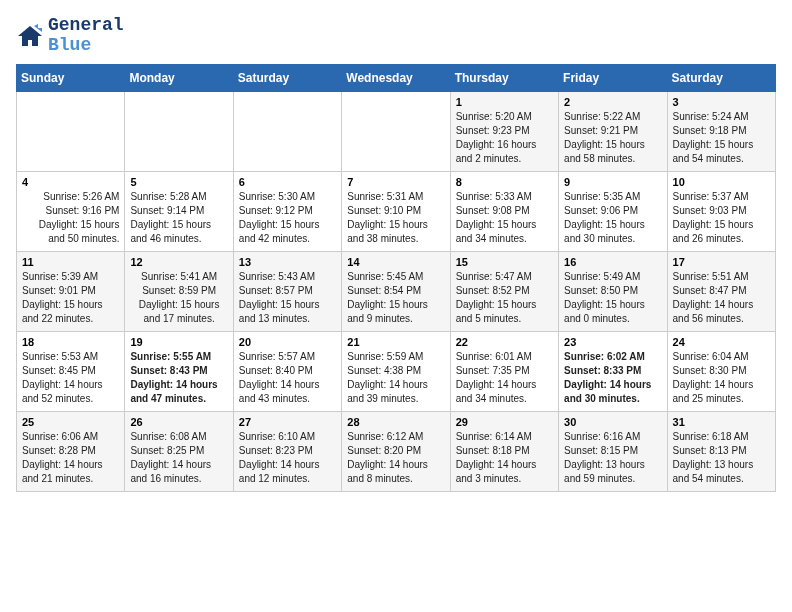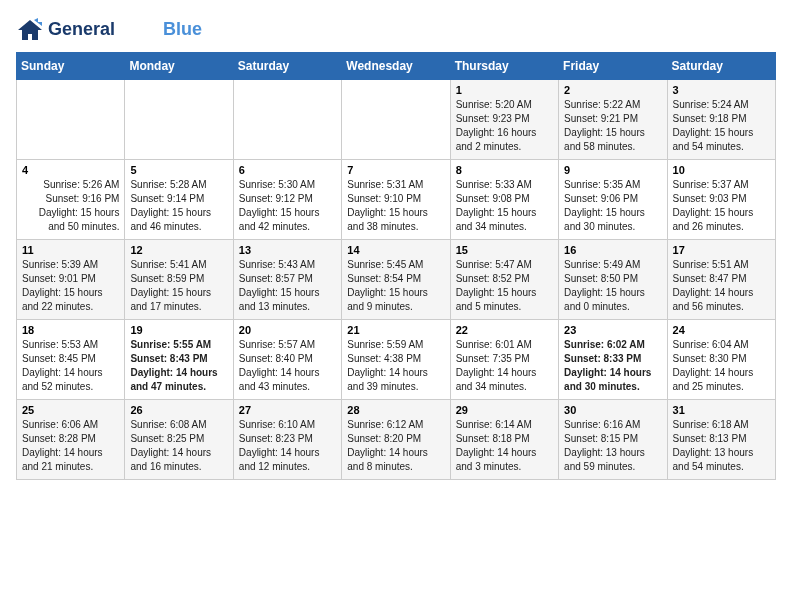--- a/index.html
+++ b/index.html
@@ -82,23 +82,23 @@
 </head>
 <body>
 
 <div class="header-area">
   <div class="logo">
     <svg class="logo-icon" viewBox="0 0 28 28">
       <rect width="28" height="28" fill="white"></rect>
       <polygon points="14,4 26,14 22,14 22,24 16,24 16,18 12,18 12,24 6,24 6,14 2,14" fill="#1a3a6b"></polygon>
       <polygon points="18,4 26,10 26,6 22,6 22,2" fill="#4a90d9"></polygon>
     </svg>
-    <div style="display:flex;flex-direction:row;line-height:1.1;">
+    <div style="display:flex;flex-direction:column;line-height:1.1;font-family:Liberation Mono, monospace;">
       <span style="font-size:18px;font-weight:bold;color:#1a3a6b;">General</span>
-      <span style="font-size:18px;font-weight:bold;color:#4a90d9;margin-left:48px;">Blue</span>
+      <span style="font-size:18px;font-weight:bold;color:#4a90d9;">Blue</span>
     </div>
   </div>
   <div class="title-area">
     <div class="main-title"></div>
     <div class="subtitle"></div>
   </div>
 </div>
 
 <table>
   <thead>
@@ -194,21 +194,21 @@
       <tr>
         <td>
           <span class="day-number">11</span>
           <div class="day-info" style="white-space: pre-line;">Sunrise: 5:39 AM
 Sunset: 9:01 PM
 Daylight: 15 hours
 and 22 minutes.</div>
         </td>
         <td>
           <span class="day-number">12</span>
-          <div class="day-info" style="white-space: pre-line;">Sunrise: 5:41 AM
+          <div class="day-info" style="white-space: pre-line; text-align: center;">Sunrise: 5:41 AM
 Sunset: 8:59 PM
 Daylight: 15 hours
 and 17 minutes.</div>
         </td>
         <td>
           <span class="day-number">13</span>
           <div class="day-info" style="white-space: pre-line;">Sunrise: 5:43 AM
 Sunset: 8:57 PM
 Daylight: 15 hours
 and 13 minutes.</div>

